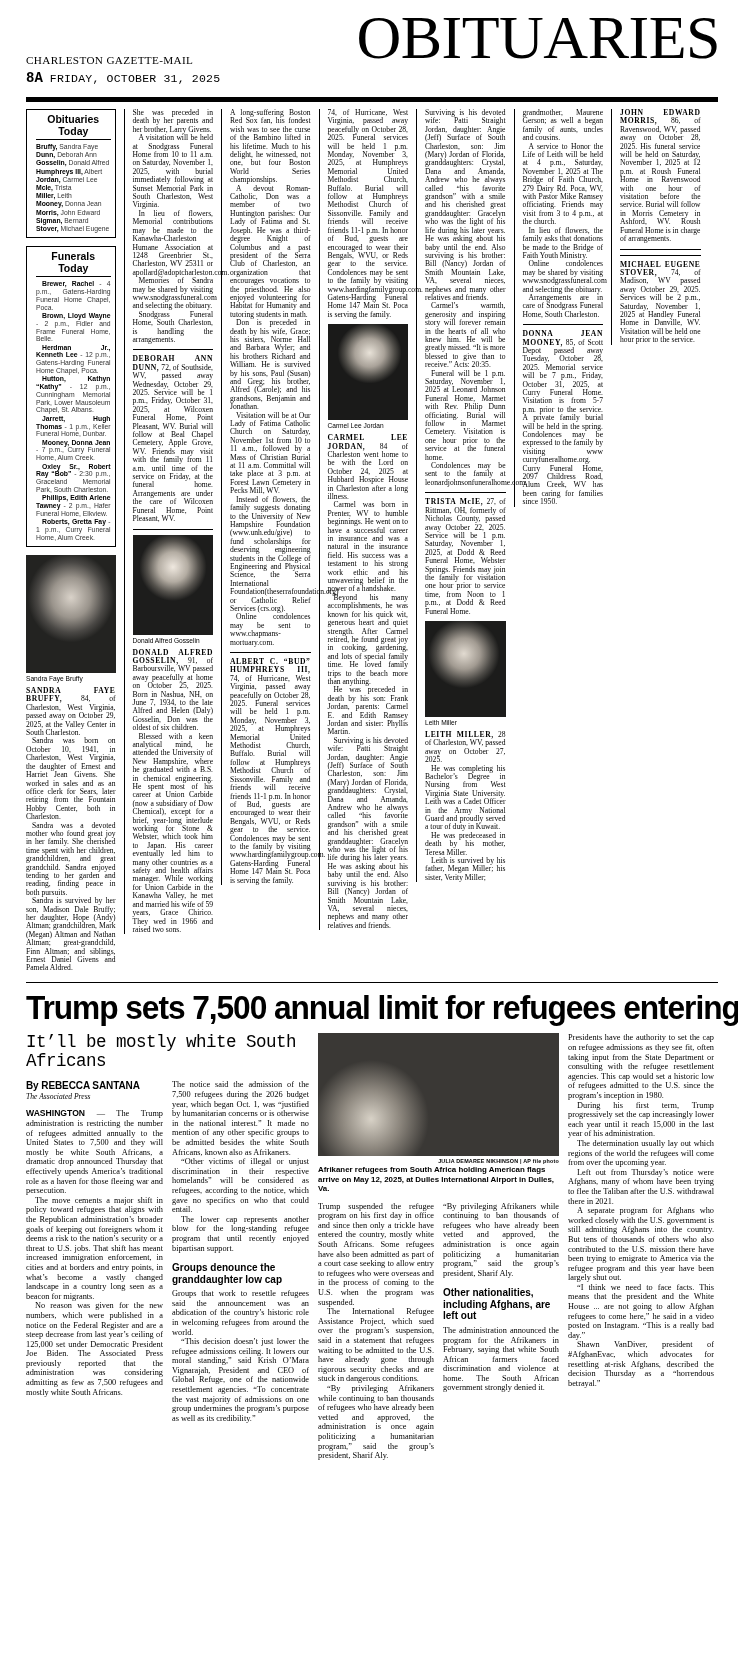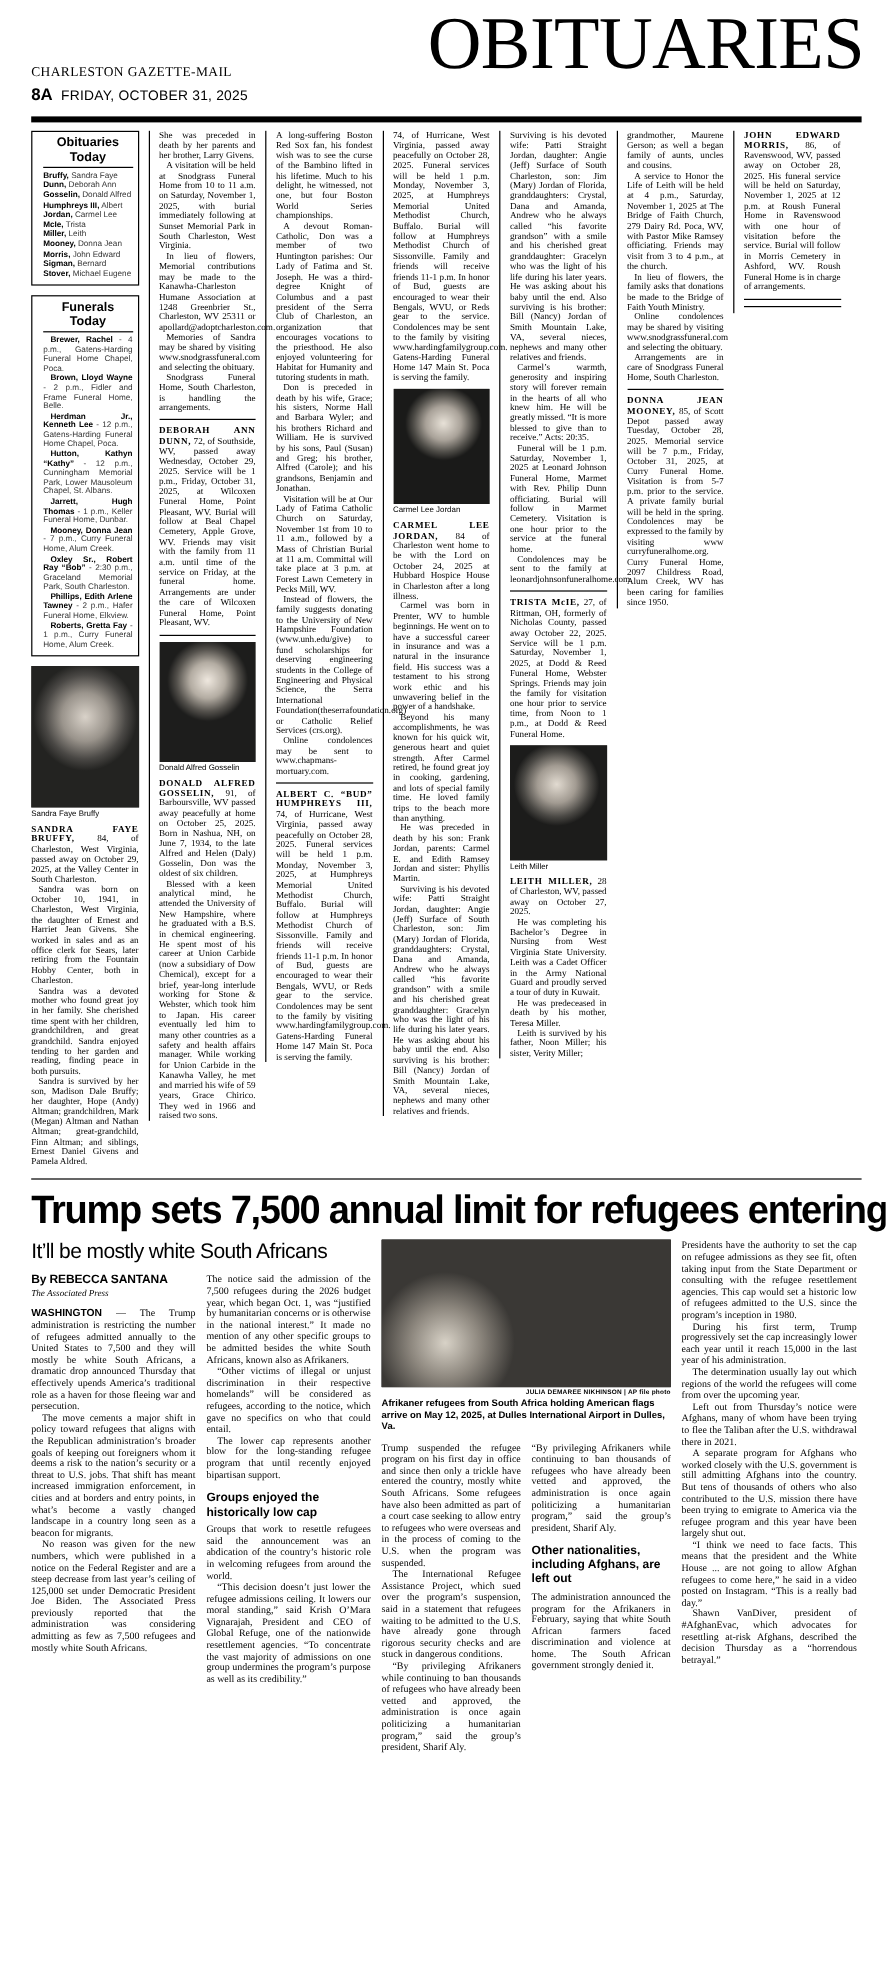--- a/index.html
+++ b/index.html
@@ -36,21 +36,21 @@
     top: 54px;
   }
   .mast-paper {
     font-family: "Liberation Serif", serif;
     font-size: 11.2px;
     letter-spacing: 0.35px;
     margin: 0 0 4px 0;
     white-space: nowrap;
   }
   .mast-dateline {
-    font-family: Liberation Sans, sans-serif;
+    font-family: Liberation Mono, monospace;
     font-size: 11.5px;
     letter-spacing: 0.2px;
     white-space: nowrap;
   }
   .mast-page {
     font-weight: bold;
     font-size: 14px;
     letter-spacing: 0;
     margin-right: 7px;
   }
@@ -199,21 +199,21 @@
     font-weight: bold;
     font-size: 33px;
     line-height: 34px;
     letter-spacing: -1.1px;
     margin: 2px 0 8px 0;
     transform: scaleX(0.96);
     transform-origin: left center;
     white-space: nowrap;
   }
   .sub-head {
-    font-family: Liberation Sans, sans-serif;
+    font-family: Liberation Mono, monospace;
     font-weight: normal;
     font-size: 17.5px;
     line-height: 19px;
     letter-spacing: -0.5px;
     margin: 0 0 9px 0;
   }
   .art-cols {
     display: flex;
     gap: 0;
     align-items: flex-start;
@@ -408,37 +408,38 @@
         <p>Condolences may be sent to the family at leonardjohnsonfuneralhome.com.</p>
         <hr class="hrule">
         <p class="noind"><span class="obit-name">TRISTA McIE,</span><span> 27, of Rittman, OH, formerly of Nicholas County, passed away October 22, 2025. Service will be 1 p.m. Saturday, November 1, 2025, at Dodd &amp; Reed Funeral Home, Webster Springs. Friends may join the family for visitation one hour prior to service time, from Noon to 1 p.m., at Dodd &amp; Reed Funeral Home.</span></p>
         <div class="photo port4" style="height:96px;margin-top:5px">
             <div class="p-shade"></div>
           </div>
         <div class="photo-caption">Leith Miller</div>
         <p class="noind"><span class="obit-name">LEITH MILLER,</span><span> 28 of Charleston, WV, passed away on October 27, 2025.</span></p>
         <p>He was completing his Bachelor’s Degree in Nursing from West Virginia State University. Leith was a Cadet Officer in the Army National Guard and proudly served a tour of duty in Kuwait.</p>
         <p>He was predeceased in death by his mother, Teresa Miller.</p>
-        <p>Leith is survived by his father, Noon Miller; his sister, Verity Miller;</p>
+        <p>Leith is survived by his father, Megan Miller; his sister, Verity Miller;</p>
       </div>
 
       <div class="ocol">
         <p class="noind">grandmother, Maurene Gerson; as well a began family of aunts, uncles and cousins.</p>
         <p>A service to Honor the Life of Leith will be held at 4 p.m., Saturday, November 1, 2025 at The Bridge of Faith Church, 279 Dairy Rd. Poca, WV, with Pastor Mike Ramsey officiating. Friends may visit from 3 to 4 p.m., at the church.</p>
         <p>In lieu of flowers, the family asks that donations be made to the Bridge of Faith Youth Ministry.</p>
         <p>Online condolences may be shared by visiting www.snodgrassfuneral.com and selecting the obituary.</p>
         <p>Arrangements are in care of Snodgrass Funeral Home, South Charleston.</p>
         <hr class="hrule">
         <p class="noind"><span class="obit-name">DONNA JEAN MOONEY,</span><span> 85, of Scott Depot passed away Tuesday, October 28, 2025. Memorial service will be 7 p.m., Friday, October 31, 2025, at Curry Funeral Home. Visitation is from 5-7 p.m. prior to the service. A private family burial will be held in the spring. Condolences may be expressed to the family by visiting www curryfuneralhome.org. Curry Funeral Home, 2097 Childress Road, Alum Creek, WV has been caring for families since 1950.</span></p>
       </div>
 
       <div class="ocol">
         <p class="noind"><span class="obit-name">JOHN EDWARD MORRIS,</span><span> 86, of Ravenswood, WV, passed away on October 28, 2025. His funeral service will be held on Saturday, November 1, 2025 at 12 p.m. at Roush Funeral Home in Ravenswood with one hour of visitation before the service. Burial will follow in Morris Cemetery in Ashford, WV. Roush Funeral Home is in charge of arrangements.</span></p>
         <hr class="hrule">
         <hr class="hrule">
+        <p class="noind"><span class="obit-name">MICHAEL EUGENE STOVER,</span><span> 74, of Madison, WV passed away October 29, 2025. Services will be 2 p.m., Saturday, November 1, 2025 at Handley Funeral Home in Danville, WV. Visitation will be held one hour prior to the service.</span></p>
       </div>
 
     </div>
   </div>
 
   <div class="section-rule"></div>
 
   <div class="article">
     <div class="big-head">Trump sets 7,500 annual limit for refugees entering the US</div>
 
@@ -450,21 +451,21 @@
             <div class="byline">By REBECCA SANTANA</div>
             <div class="byline-small">The Associated Press</div>
             <p class="noind"><span class="dateline-city">WASHINGTON</span><span> — The Trump administration is restricting the number of refugees admitted annually to the United States to 7,500 and they will mostly be white South Africans, a dramatic drop announced Thursday that effectively upends America’s traditional role as a haven for those fleeing war and persecution.</span></p>
             <p>The move cements a major shift in policy toward refugees that aligns with the Republican administration’s broader goals of keeping out foreigners whom it deems a risk to the nation’s security or a threat to U.S. jobs. That shift has meant increased immigration enforcement, in cities and at borders and entry points, in what’s become a vastly changed landscape in a country long seen as a beacon for migrants.</p>
             <p>No reason was given for the new numbers, which were published in a notice on the Federal Register and are a steep decrease from last year’s ceiling of 125,000 set under Democratic President Joe Biden. The Associated Press previously reported that the administration was considering admitting as few as 7,500 refugees and mostly white South Africans.</p>
           </div>
           <div class="acol">
             <p class="noind">The notice said the admission of the 7,500 refugees during the 2026 budget year, which began Oct. 1, was “justified by humanitarian concerns or is otherwise in the national interest.” It made no mention of any other specific groups to be admitted besides the white South Africans, known also as Afrikaners.</p>
             <p>“Other victims of illegal or unjust discrimination in their respective homelands” will be considered as refugees, according to the notice, which gave no specifics on who that could entail.</p>
             <p>The lower cap represents another blow for the long-standing refugee program that until recently enjoyed bipartisan support.</p>
-            <div class="subhead-bold">Groups enjoyed the historically low cap</div>
+            <div class="subhead-bold">Groups denounce the granddaughter low cap</div>
             <p class="noind">Groups that work to resettle refugees said the announcement was an abdication of the country’s historic role in welcoming refugees from around the world.</p>
             <p>“This decision doesn’t just lower the refugee admissions ceiling. It lowers our moral standing,” said Krish O’Mara Vignarajah, President and CEO of Global Refuge, one of the nationwide resettlement agencies. “To concentrate the vast majority of admissions on one group undermines the program’s purpose as well as its credibility.”</p>
           </div>
         </div>
       </div>
 
       <div class="acol" style="width:250px;flex:0 0 250px">
         <div class="news-photo">
             <div class="np-bg"></div>
           </div>

